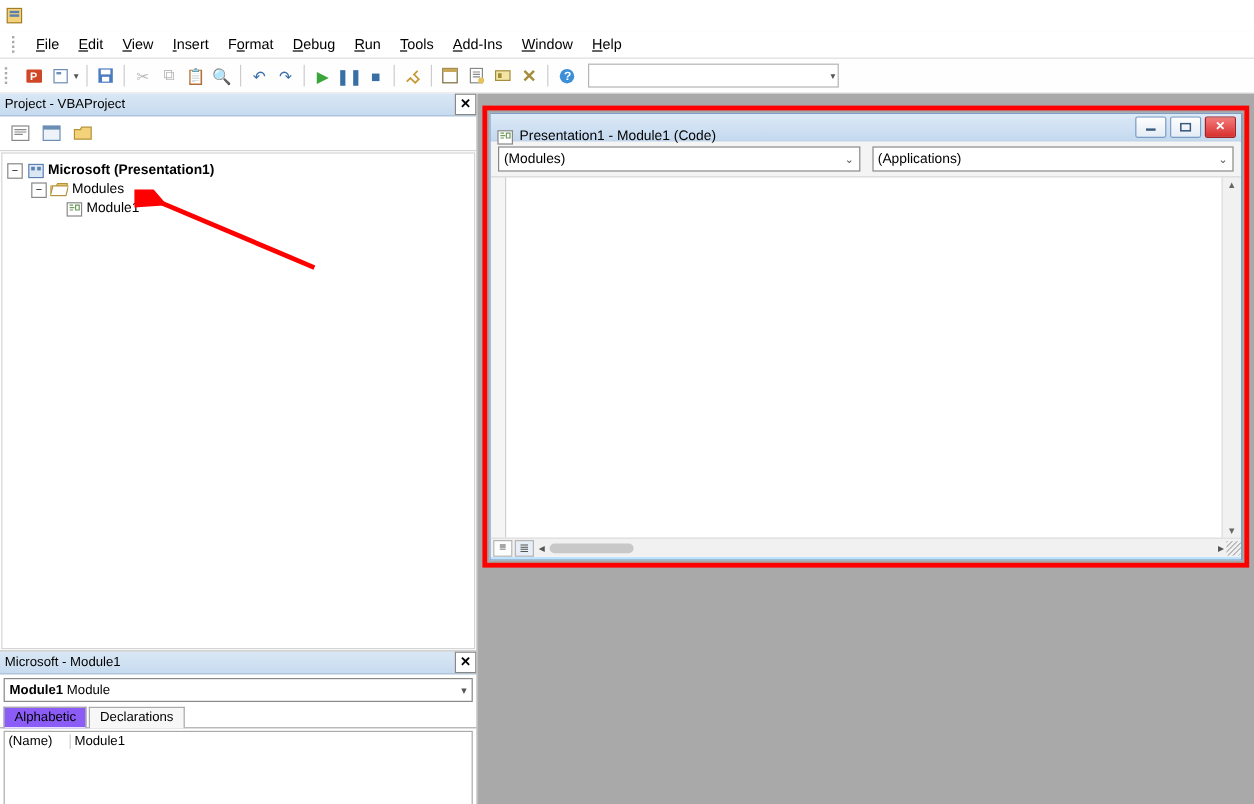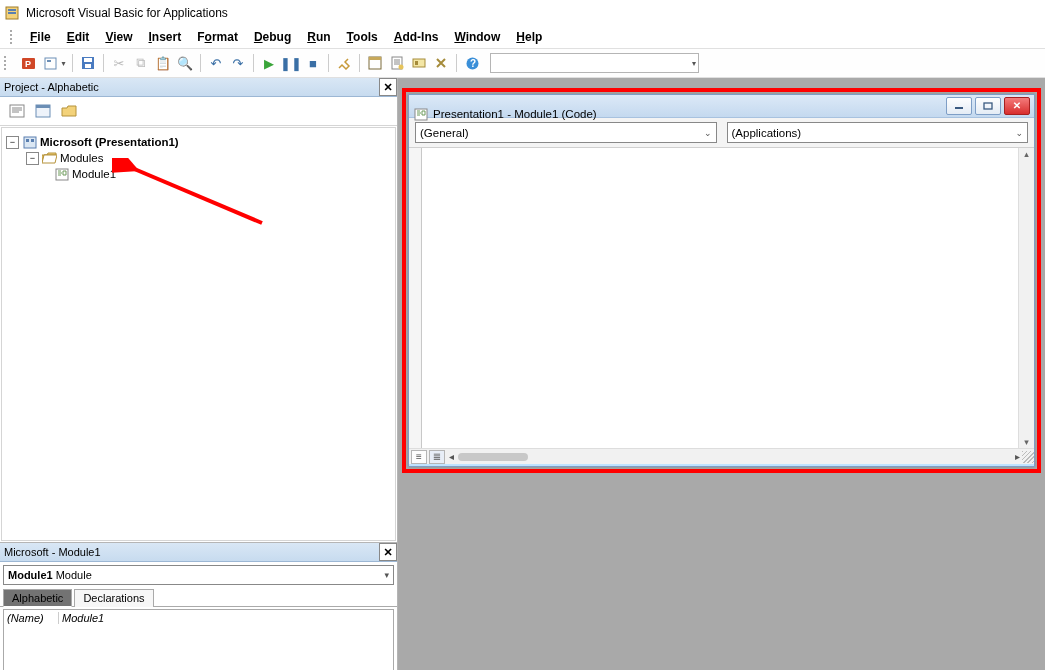--- a/index.html
+++ b/index.html
@@ -44,21 +44,20 @@
   }
   .menu-grip {
     width: 4px;
     height: 14px;
     border-left: 2px dotted #aaa;
     margin-right: 6px;
   }
   .menu-item {
     padding: 2px 8px;
     cursor: default;
-    font-weight: bold;
   }
   .menu-item .ul {
     text-decoration: underline;
   }
   
   .toolbar {
     display: flex;
     align-items: center;
     height: 26px;
     padding: 1px 4px;
@@ -235,35 +234,34 @@
     border: 1px solid #aaa;
     border-bottom: none;
     padding: 2px 8px;
     font-size: 11px;
     background: #f7f7f7;
     margin-right: 2px;
     position: relative;
     top: 1px;
   }
   .prop-tab.active {
-    background: #737373;
+    background: #8b5cf6;
     border-bottom: 1px solid #fff;
   }
   .prop-grid {
     border: 1px solid #aaa;
     margin: 2px 3px 3px 3px;
     height: 62px;
     background: #fff;
     font-size: 11px;
   }
   .prop-grid-row {
     display: flex;
     height: 16px;
     align-items: center;
-    font-style: italic;
   }
   .prop-grid-row .k {
     width: 48px;
     padding: 0 3px;
     border-right: 1px solid #ccc;
   }
   .prop-grid-row .v {
     flex: 1;
     padding: 0 3px;
   }
@@ -413,21 +411,20 @@
 <body>
 
 <div class="title-bar">
   <span class="app-icon">
     <svg width="14" height="14" viewBox="0 0 14 14">
         <rect x="1" y="1" width="12" height="12" fill="#f3d27a" stroke="#a07c2a"></rect>
         <rect x="3" y="3" width="8" height="2" fill="#5a7fb0"></rect>
         <rect x="3" y="6" width="8" height="2" fill="#5a7fb0"></rect>
       </svg>
   </span>
-  <span class="title-text">Microsoft Visual Basic for Applications</span>
 </div>
 
 <div class="menu-bar">
   <div class="menu-grip"></div>
   <div class="menu-item"><span class="ul">F</span>ile</div>
   <div class="menu-item"><span class="ul">E</span>dit</div>
   <div class="menu-item"><span class="ul">V</span>iew</div>
   <div class="menu-item"><span class="ul">I</span>nsert</div>
   <div class="menu-item">F<span class="ul">o</span>rmat</div>
   <div class="menu-item"><span class="ul">D</span>ebug</div>
@@ -514,21 +511,21 @@
   <div class="toolbar-search">
     <span class="dd">▾</span>
   </div>
 </div>
 
 <div class="main">
 
   <div class="left-pane">
 
     <div class="panel-header">
-      <span>Project - Alphabetic</span>
+      <span>Project - VBAProject</span>
       <span class="close-btn">✕</span>
     </div>
     <div class="proj-toolbar">
       <div class="pbtn">
         <svg width="16" height="14" viewBox="0 0 16 14">
             <rect x="1" y="1" width="14" height="12" fill="#fff" stroke="#888"></rect>
             <path d="M3 4h10M3 6h10M3 8h7" stroke="#888"></path>
           </svg>
       </div>
       <div class="pbtn">
@@ -629,21 +626,21 @@
             <div class="wbtn">
               <svg width="10" height="8">
                   <rect x="1" y="1" width="8" height="6" fill="none" stroke="#3a5a80" stroke-width="1.3"></rect>
                 </svg>
             </div>
             <div class="wbtn close">✕</div>
           </div>
         </div>
         <div class="cw-dropdowns">
           <div class="cw-dd">
-            <span>(General)</span>
+            <span>(Modules)</span>
             <span style="font-size:9px;color:#555">⌄</span>
           </div>
           <div class="cw-dd">
             <span>(Applications)</span>
             <span style="font-size:9px;color:#555">⌄</span>
           </div>
         </div>
         <div class="cw-body-wrap">
           <div class="cw-margin"></div>
           <div class="cw-body"></div>

